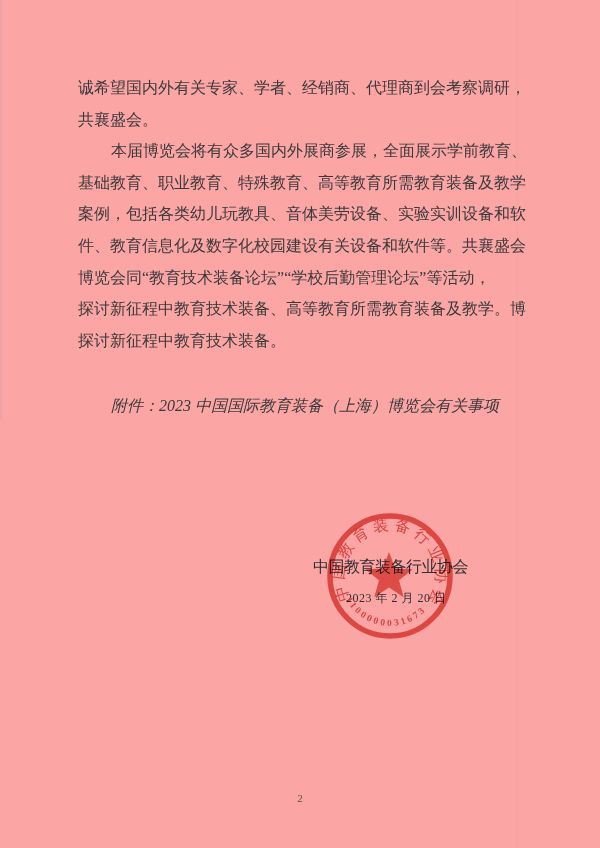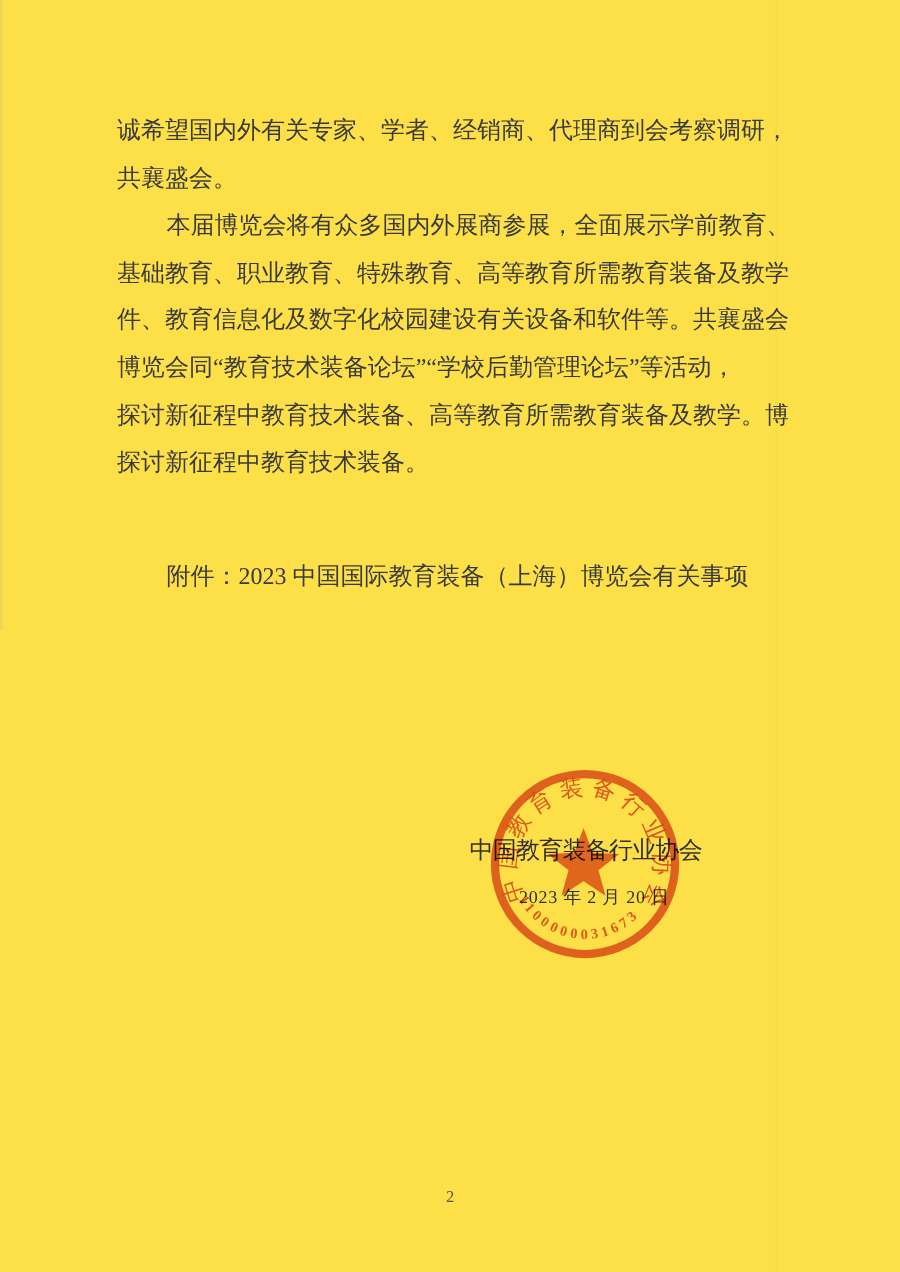--- a/index.html
+++ b/index.html
@@ -1,38 +1,38 @@
 <!DOCTYPE html>
 <html><head>
 <meta charset="utf-8">
 <style>
   html,body{margin:0;padding:0;}
   body{
     width:600px;height:848px;position:relative;
     background:#ffffff;overflow:hidden;
     font-family:"Liberation Serif","DejaVu Serif",serif;
   }
-  .page{position:absolute;inset:0;background:#fde047;}
+  .page{position:absolute;inset:0;background:#fca5a5;}
   .scan-edge-left{
     position:absolute;left:0;top:0;width:3px;height:420px;
     background:linear-gradient(to right, rgba(150,150,150,0.18), rgba(150,150,150,0));
   }
   .fold-line{
     position:absolute;left:517px;top:0;width:1px;height:848px;
     background:rgba(110,110,110,0.05);
   }
   .body-text{
     position:absolute;left:78px;top:72px;width:470px;
     font-size:16px;color:#3a3a3c;
   }
   .line{height:31.6px;line-height:31.6px;white-space:nowrap;letter-spacing:0;}
   .indent{padding-left:33px;font-family:Liberation Serif, serif;}
   .attachment-line{
-    position:absolute;left:111px;top:374px;
-    font-size:16px;color:#3a3a3c;white-space:nowrap;
+    position:absolute;left:111px;top:396px;
+    font-size:16px;color:#3a3a3c;white-space:nowrap;font-style:italic;
   }
   .sig-org{
     position:absolute;left:313px;top:557px;
     font-size:16px;color:#2f2f31;white-space:nowrap;letter-spacing:-0.5px;
   }
   .sig-date{
     position:absolute;left:333px;top:590px;
     font-size:12px;color:#2f2f31;white-space:nowrap;letter-spacing:0.5px;margin-left:13px;
   }
   .seal{
@@ -50,20 +50,21 @@
 <div class="page">
 
   <div class="scan-edge-left"></div>
   <div class="fold-line"></div>
 
   <div class="body-text">
     <div class="line">诚希望国内外有关专家、学者、经销商、代理商到会考察调研，</div>
     <div class="line">共襄盛会。</div>
     <div class="line indent">本届博览会将有众多国内外展商参展，全面展示学前教育、</div>
     <div class="line">基础教育、职业教育、特殊教育、高等教育所需教育装备及教学</div>
+    <div class="line">案例，包括各类幼儿玩教具、音体美劳设备、实验实训设备和软</div>
     <div class="line">件、教育信息化及数字化校园建设有关设备和软件等。共襄盛会</div>
     <div class="line">博览会同“教育技术装备论坛”“学校后勤管理论坛”等活动，</div>
     <div class="line">探讨新征程中教育技术装备、高等教育所需教育装备及教学。博</div>
     <div class="line">探讨新征程中教育技术装备。</div>
   </div>
 
   <div class="attachment-line">附件：2023 中国国际教育装备（上海）博览会有关事项</div>
 
   <div class="sig-org">中国教育装备行业协会</div>
   <div class="sig-date">2023 年 2 月 20 日</div>

